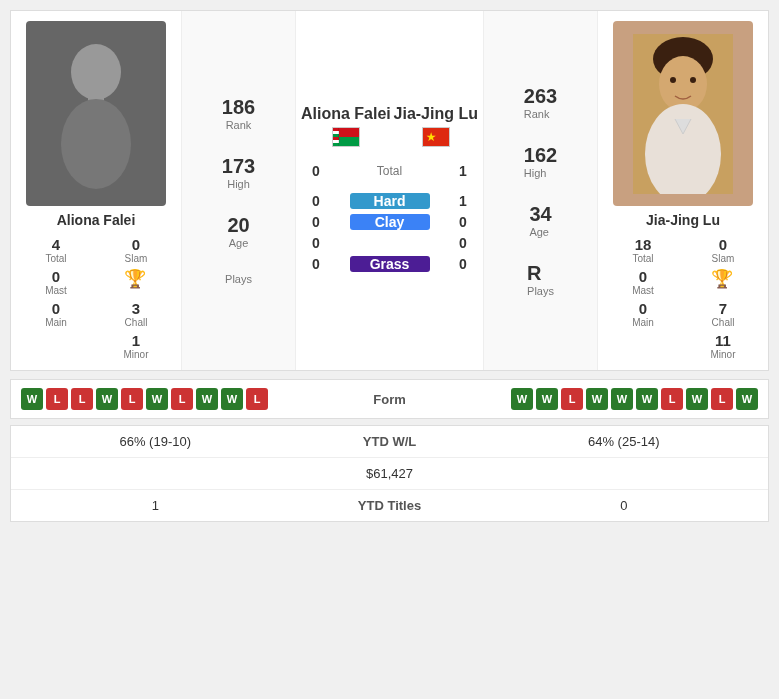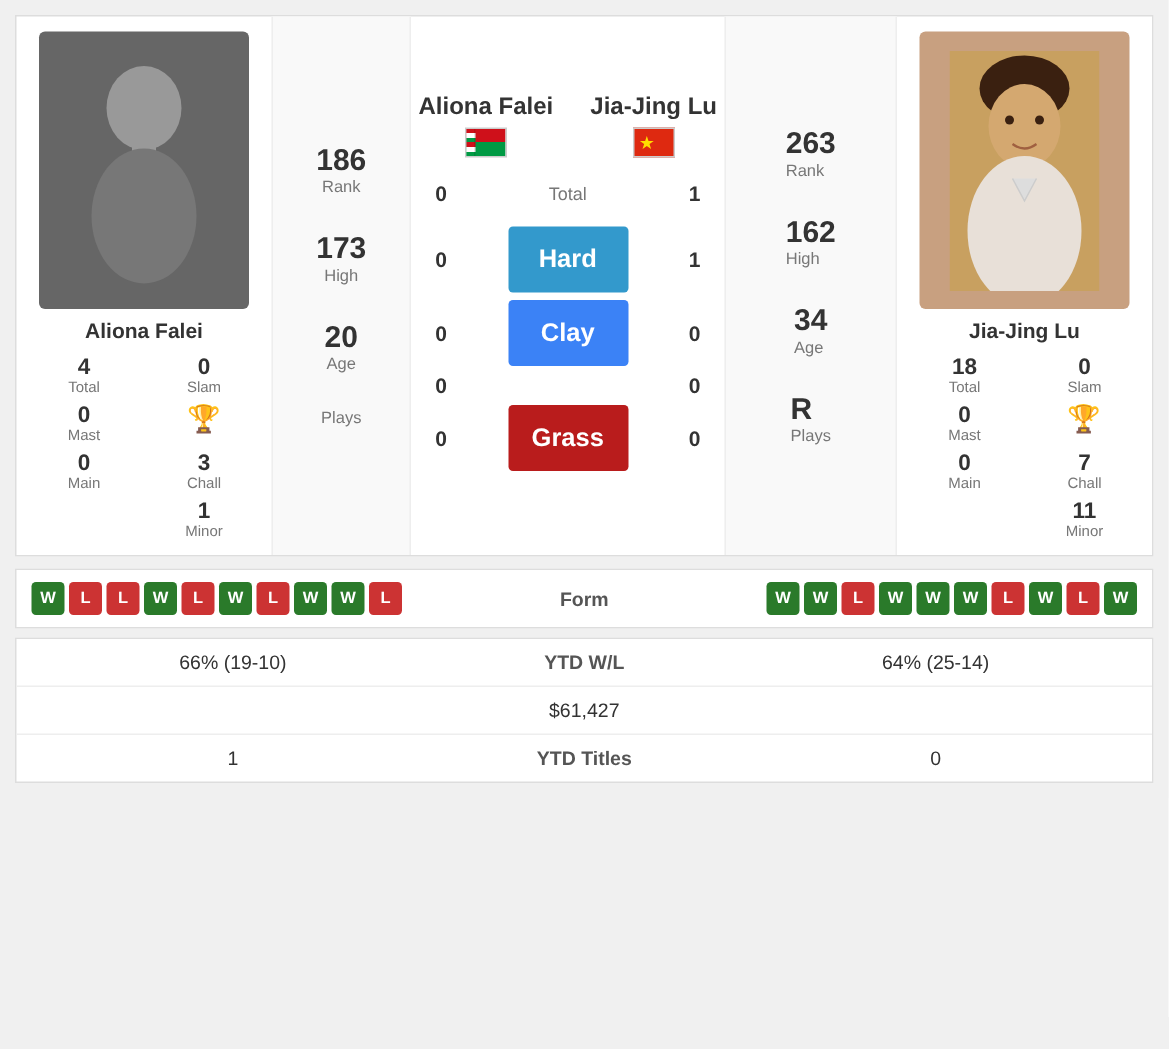--- a/index.html
+++ b/index.html
@@ -72,21 +72,21 @@
     .stat-label {
       font-size: 10px;
       color: #777;
     }
     .trophy-icon {
       color: #c8a000;
       font-size: 18px;
     }
     
     .middle-stats {
-      width: 93px;
+      width: 115px;
       display: flex;
       flex-direction: column;
       align-items: center;
       justify-content: center;
       background: #f9f9f9;
       border-left: 1px solid #eee;
       border-right: 1px solid #eee;
       padding: 10px 5px;
     }
     .mid-stat {
@@ -173,32 +173,32 @@
       font-weight: bold;
       width: 30px;
       text-align: center;
     }
     .comp-label {
       flex: 1;
       text-align: center;
     }
     .surface-badge {
       display: inline-block;
-      padding: 12px 14px;
+      padding: 0 14px;
       border-radius: 3px;
       color: #fff;
       font-weight: bold;
-      font-size: 17px;
+      font-size: 14px;
       min-width: 80px;
       text-align: center;
     }
     .surface-hard { background: #3399cc; }
     .surface-clay { background: #3b82f6; }
     .surface-indoor { background: #5577cc; }
-    .surface-grass { background: #b91c1c; }
+    .surface-grass { background: #4c1d95; }
     .total-row {
       display: flex;
       align-items: center;
       justify-content: space-between;
       margin: 6px 0 10px;
     }
     
     .right-stats {
       width: 115px;
       display: flex;

